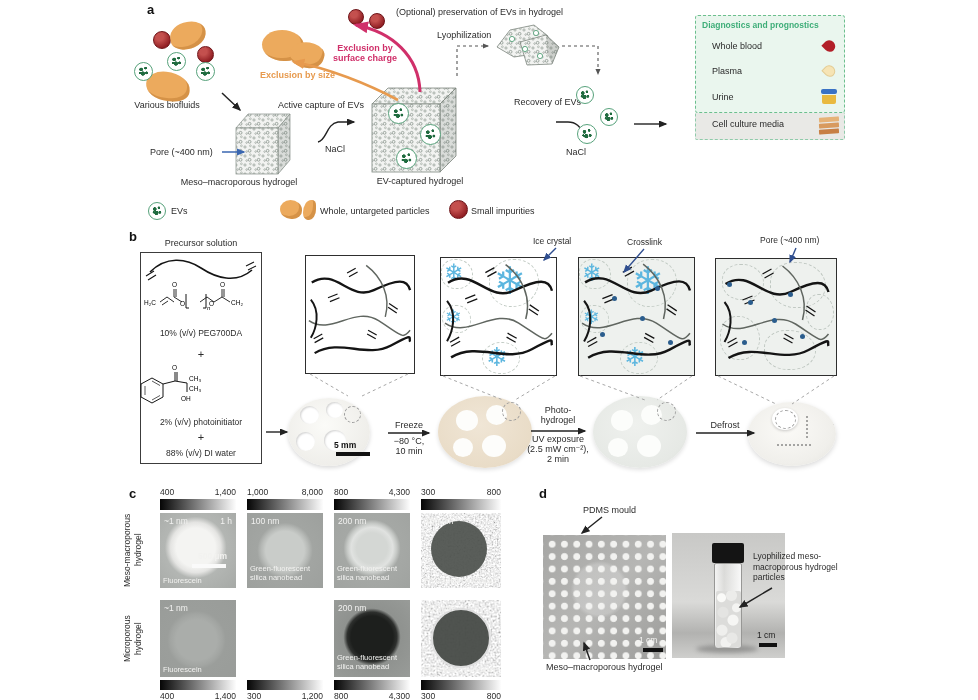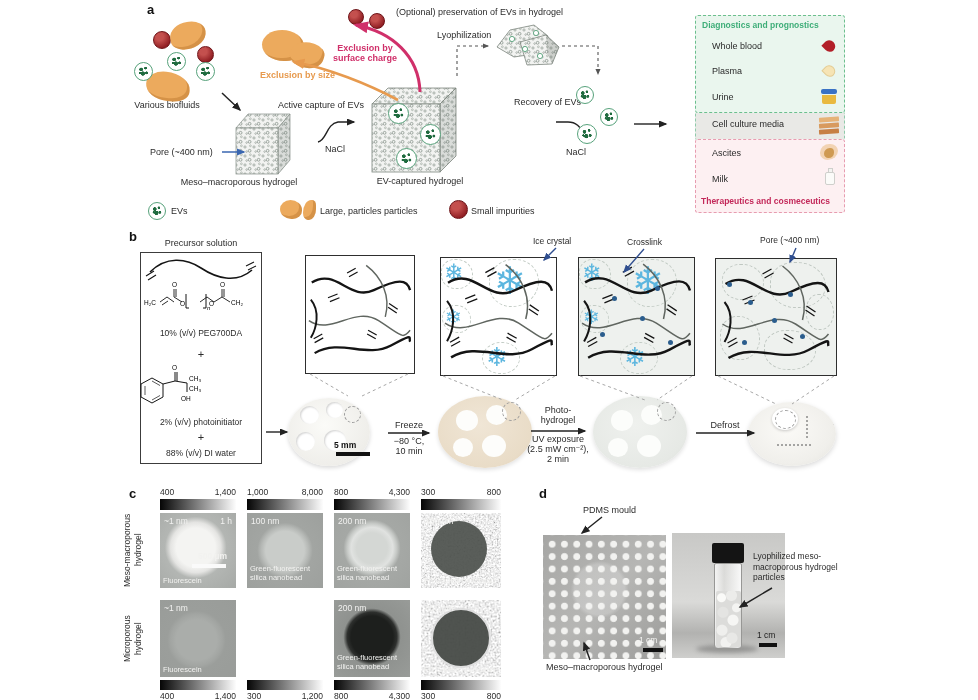--- a/index.html
+++ b/index.html
@@ -208,21 +208,21 @@
 
   <div class="ab ev" style="left:576px;top:86px;width:18px;height:18px"></div>
   <div class="ab ev" style="left:600px;top:108px;width:18px;height:18px"></div>
   <div class="ab ev" style="left:577px;top:124px;width:20px;height:20px"></div>
 
 
   <div class="ab ev" style="left:148px;top:202px;width:18px;height:18px"></div>
   <div class="ab" style="left:171px;top:206px">EVs</div>
   <div class="ab blob" style="left:280px;top:200px;width:22px;height:19px;border-radius:50% 55% 45% 55%"></div>
   <div class="ab blob" style="left:303px;top:200px;width:13px;height:20px;border-radius:70% 30% 60% 40%"></div>
-  <div class="ab" style="left:320px;top:206px">Large, particles particles</div>
+  <div class="ab" style="left:320px;top:206px">Whole, untargeted particles</div>
   <div class="ab sphere" style="left:449px;top:200px;width:17px;height:17px"></div>
   <div class="ab" style="left:471px;top:206px">Small impurities</div>
 
   <div class="ab" style="left:695px;top:15px;width:150px;height:197px;z-index:2">
     <div class="ab" style="left:0;top:97px;width:148px;height:26px;background:#e9e9e6;border:1.4px dashed #8fcbaa;border-radius:2px">
       <div class="ab" style="left:16px;top:6px">Cell culture media</div>
       <div class="ab" style="left:123px;top:3px;width:20px;height:18px">
         <div class="ab" style="left:0;top:1px;width:20px;height:5px;background:#e6b277;border-radius:1px;transform:rotate(-4deg)"></div>
         <div class="ab" style="left:0;top:7px;width:20px;height:5px;background:#d89a5e;border-radius:1px;transform:rotate(-4deg)"></div>
         <div class="ab" style="left:0;top:13px;width:20px;height:5px;background:#c body77f44;background:#c77f44;border-radius:1px;transform:rotate(-4deg)"></div>
@@ -233,33 +233,20 @@
       <div class="ab" style="left:16px;top:25px">Whole blood</div>
       <div class="ab" style="left:128px;top:24px;width:11px;height:12px;background:#b21f28;border-radius:0 50% 50% 50%;transform:rotate(-45deg)"></div>
       <div class="ab" style="left:16px;top:50px">Plasma</div>
       <div class="ab" style="left:128px;top:49px;width:11px;height:12px;background:#f6e4b5;border:1px solid #e3cc94;border-radius:0 50% 50% 50%;transform:rotate(-45deg);box-sizing:border-box"></div>
       <div class="ab" style="left:16px;top:76px">Urine</div>
       <div class="ab" style="left:125px;top:73px;width:16px;height:15px">
         <div class="ab" style="left:0;top:0;width:16px;height:4.5px;background:#3a72c4;border-radius:2px"></div>
         <div class="ab" style="left:1px;top:5.5px;width:14px;height:9px;background:#e9b93f;border-radius:0 0 2px 2px"></div>
       </div>
     </div>
-    <div class="ab" style="left:0;top:124px;width:148px;height:72px;background:#fdf0f2;border:1.4px dashed #e79cb0;border-radius:3px">
-      <div class="ab" style="left:16px;top:8px">Ascites</div>
-      <div class="ab" style="left:124px;top:4px;width:18px;height:17px">
-        <div class="ab" style="left:0;top:0;width:18px;height:16px;background:#f2d3b3;border-radius:55% 45% 60% 45%"></div>
-        <div class="ab" style="left:4px;top:4px;width:10px;height:10px;background:#cf9a52;border-radius:60% 40% 55% 45%"></div>
-      </div>
-      <div class="ab" style="left:16px;top:34px">Milk</div>
-      <div class="ab" style="left:129px;top:28px;width:10px;height:17px">
-        <div class="ab" style="left:2.5px;top:0;width:5px;height:4px;background:#f4f4f2;border:1px solid #cfcfcc;border-bottom:none;box-sizing:border-box"></div>
-        <div class="ab" style="left:0;top:4px;width:10px;height:13px;background:#fbfbf9;border:1px solid #cfcfcc;border-radius:2px;box-sizing:border-box"></div>
-      </div>
-      <div class="ab red-t bold small" style="left:5px;top:56px">Therapeutics and cosmeceutics</div>
-    </div>
   </div>
 
   <div class="ab plabel" style="left:129px;top:229px">b</div>
   <div class="ab ctr" style="left:146px;top:238px;width:110px">Precursor solution</div>
   <div class="ab" style="left:140px;top:252px;width:122px;height:212px;border:1.2px solid #3c3c3c;box-sizing:border-box;z-index:1"></div>
 
   <svg class="ab" style="left:0;top:0;z-index:4;pointer-events:none" width="978" height="700">
     <text x="144" y="305" font-size="6.5">H₂C</text>
     <text x="172" y="287" font-size="6.5">O</text>
     <text x="180" y="306" font-size="6.5">O</text>

